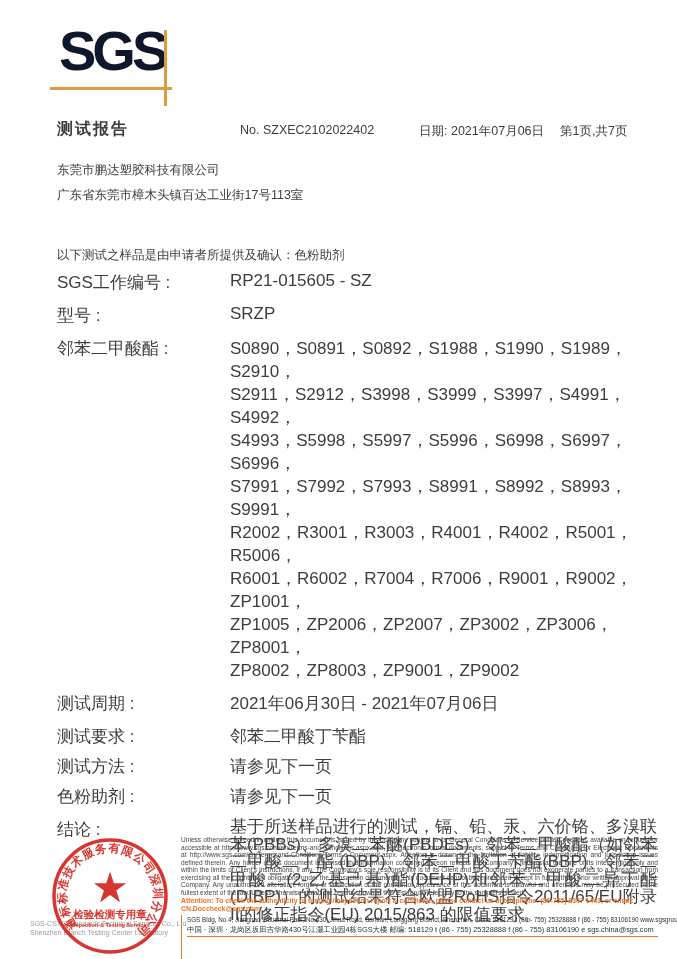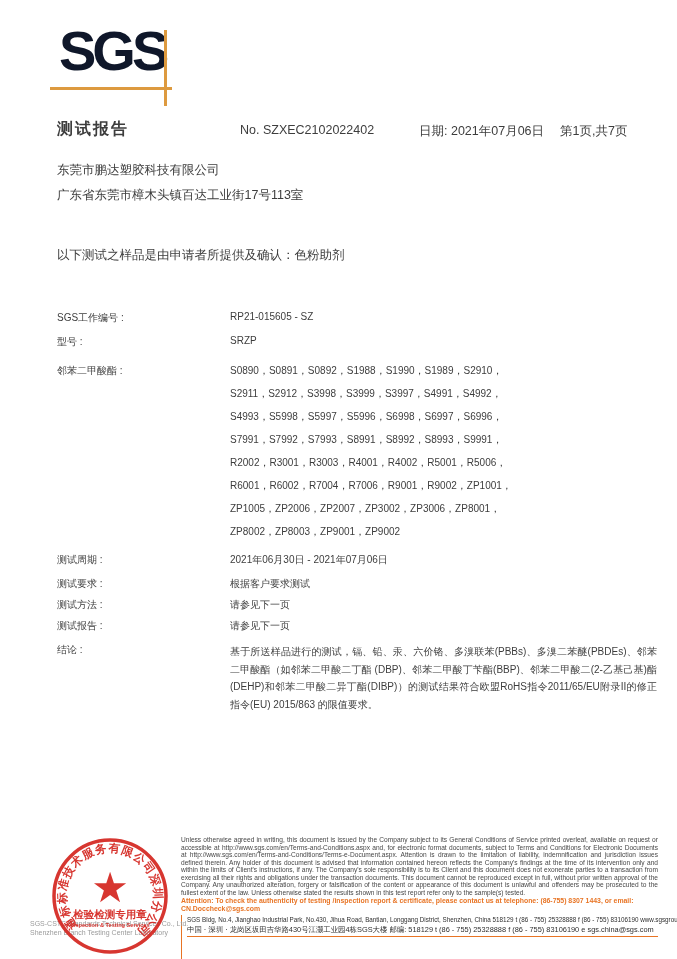--- a/index.html
+++ b/index.html
@@ -18,21 +18,21 @@
   
   .title-row { position:absolute; top:119px; left:0; width:100%; height:22px; font-size:12.5px; }
   .title { position:absolute; left:57px; top:0; font-size:16px; font-weight:bold; letter-spacing:2px; }
   .report-no { position:absolute; left:240px; top:4px; }
   .report-date { position:absolute; left:419px; top:4px; }
   .page-info { position:absolute; left:560px; top:4px; }
   
   .applicant { position:absolute; left:57px; top:158px; font-size:12.5px; line-height:25px; }
   .statement { position:absolute; left:57px; top:247px; font-size:12.5px; }
   
-  .fields { position:absolute; left:57px; top:271px; width:600px; font-size:10px;margin-top:40px; }
+  .fields { position:absolute; left:57px; top:271px; width:600px; font-size:17px; }
   .frow { display:flex; align-items:flex-start; margin-bottom:10px; }
   .frow.tight { margin-bottom:7px; }
   .flabel { width:173px; flex:none; }
   .fvalue { flex:1; }
   .ref-line { line-height:23px; }
   .frow-ref .flabel { line-height:23px; }
   .conclusion-text { width:418px; line-height:17.5px; text-align:justify; }
   .frow-conclusion { margin-top:6px; }
   
   .footer-right { position:absolute; left:181px; top:836px; width:477px; }
@@ -100,30 +100,30 @@
     </div>
 
 
     <div class="frow">
       <div class="flabel">测试周期 :</div>
       <div class="fvalue">2021年06月30日 - 2021年07月06日</div>
     </div>
 
     <div class="frow tight">
       <div class="flabel">测试要求 :</div>
-      <div class="fvalue">根据客户要求测试</div>
+      <div class="fvalue">邻苯二甲酸丁苄酯</div>
     </div>
 
     <div class="frow tight">
       <div class="flabel">测试方法 :</div>
       <div class="fvalue">请参见下一页</div>
     </div>
 
     <div class="frow">
-      <div class="flabel">测试报告 :</div>
+      <div class="flabel">色粉助剂 :</div>
       <div class="fvalue">请参见下一页</div>
     </div>
 
     <div class="frow frow-conclusion">
       <div class="flabel">结论 :</div>
       <div class="fvalue conclusion-text">基于所送样品进行的测试，镉、铅、汞、六价铬、多溴联苯(PBBs)、多溴二苯醚(PBDEs)、邻苯二甲酸酯（如邻苯二甲酸二丁酯 (DBP)、邻苯二甲酸丁苄酯(BBP)、邻苯二甲酸二(2-乙基己基)酯(DEHP)和邻苯二甲酸二异丁酯(DIBP)）的测试结果符合欧盟RoHS指令2011/65/EU附录II的修正指令(EU) 2015/863 的限值要求。</div>
     </div>
 
   </div>
 

